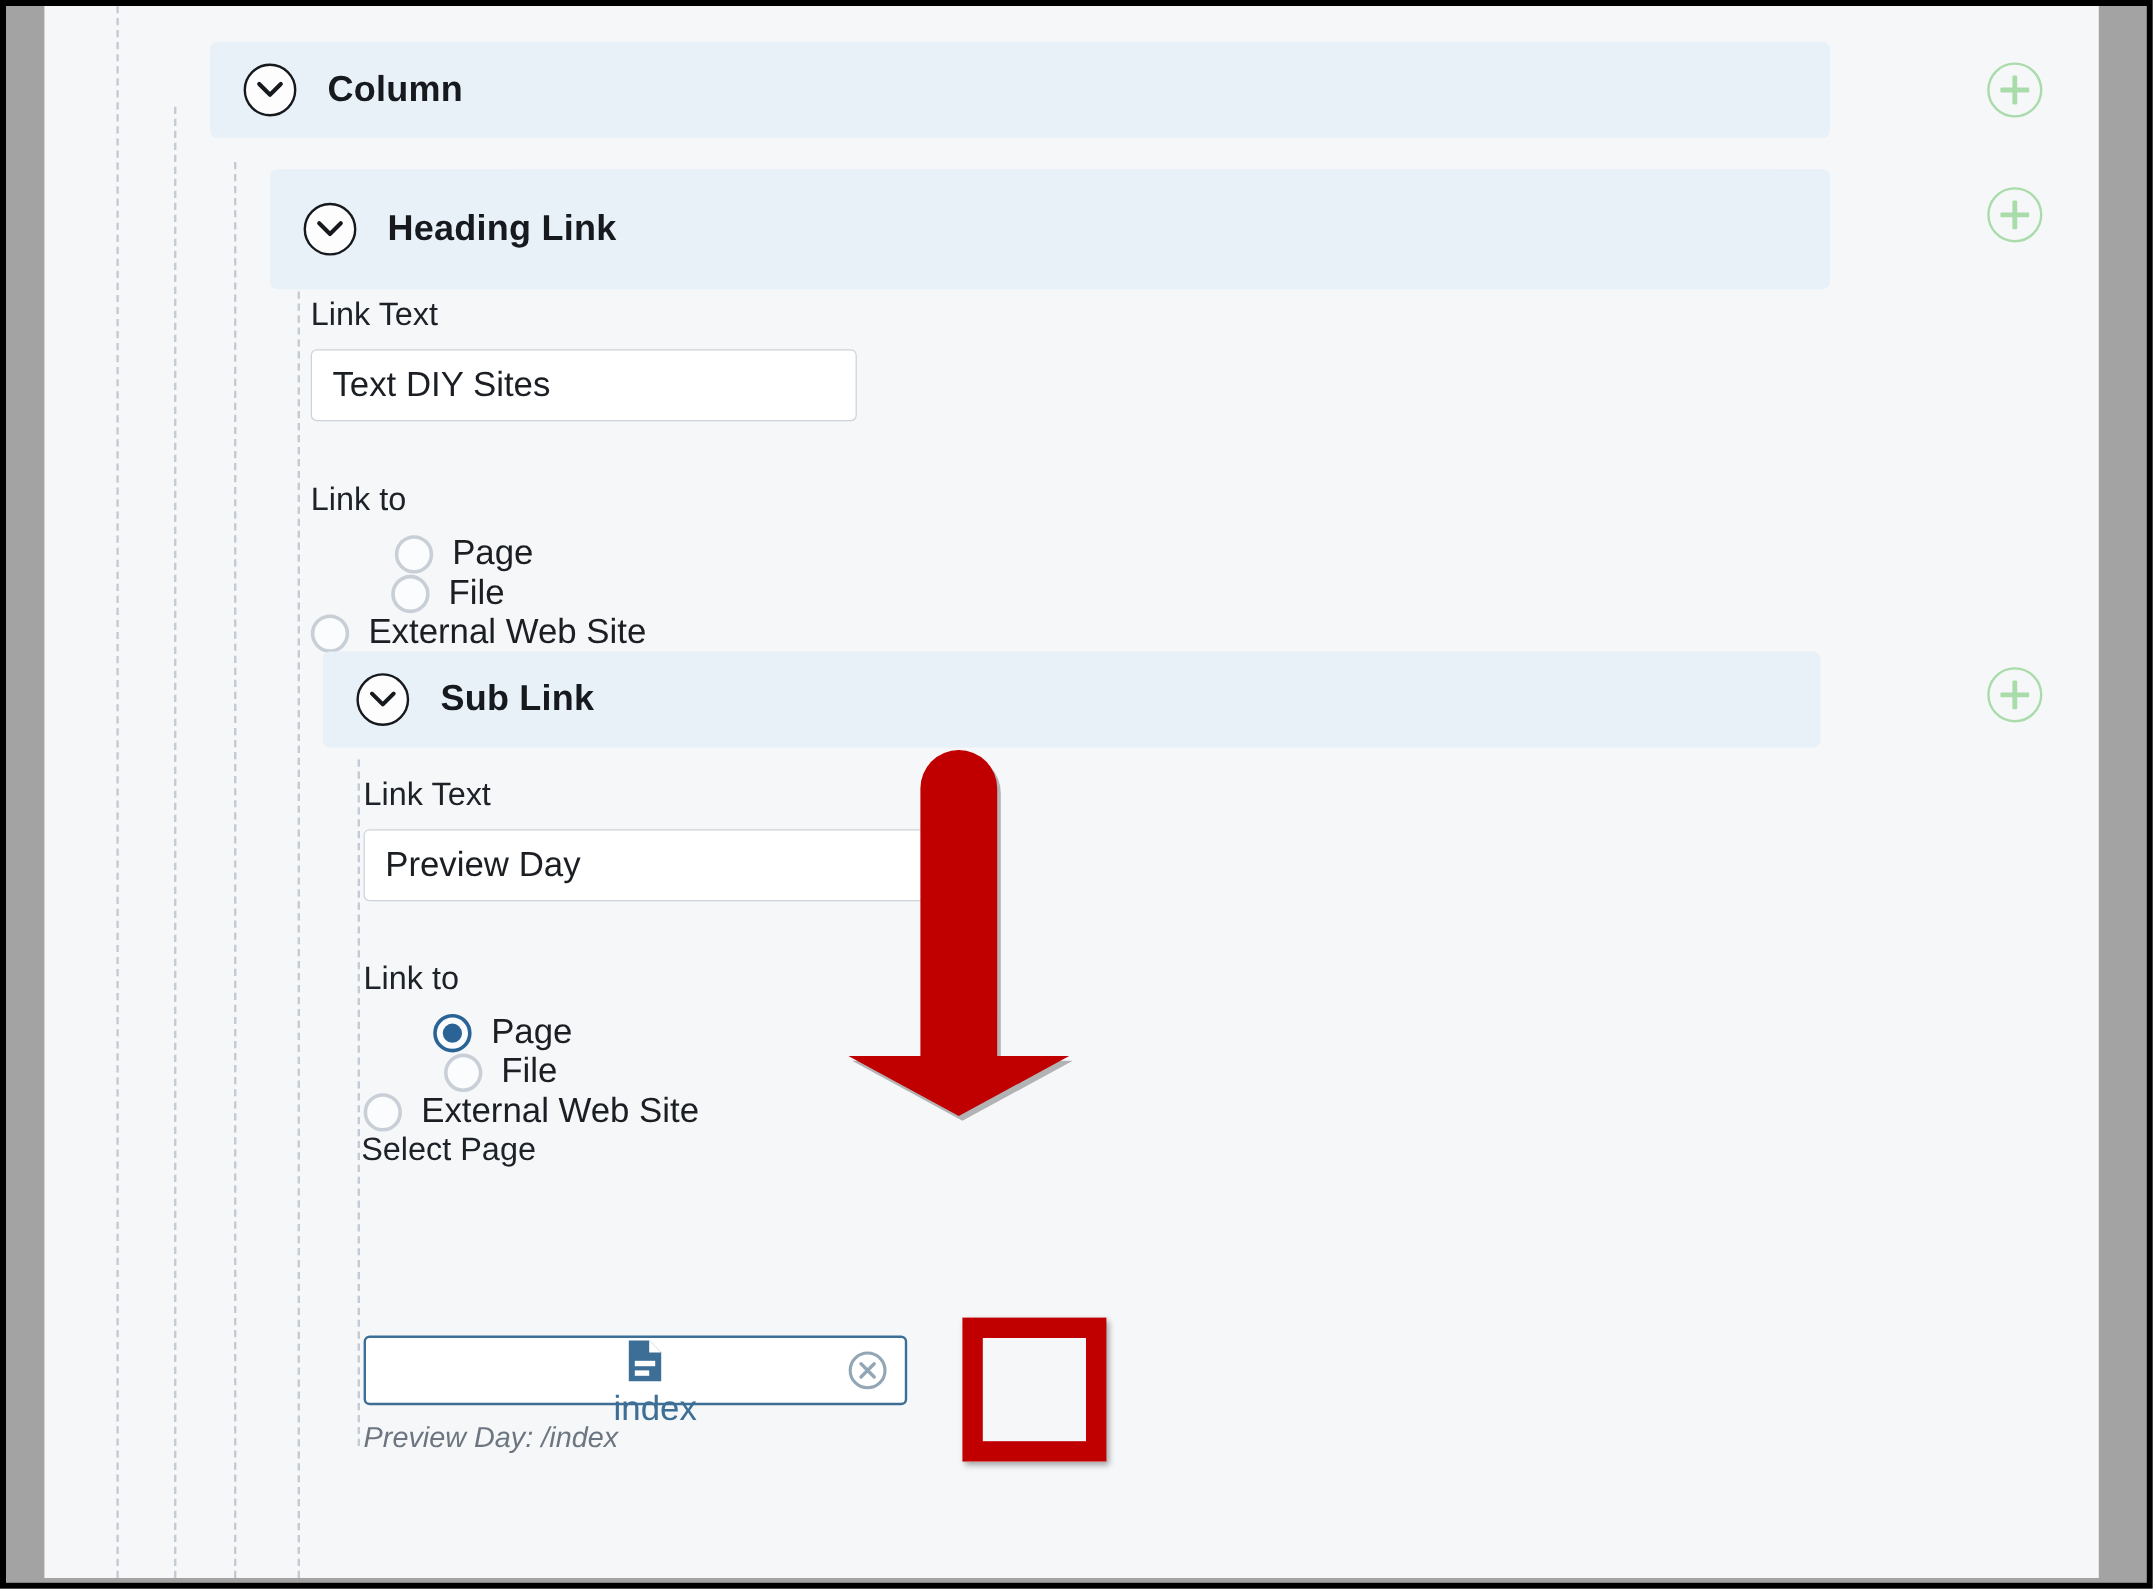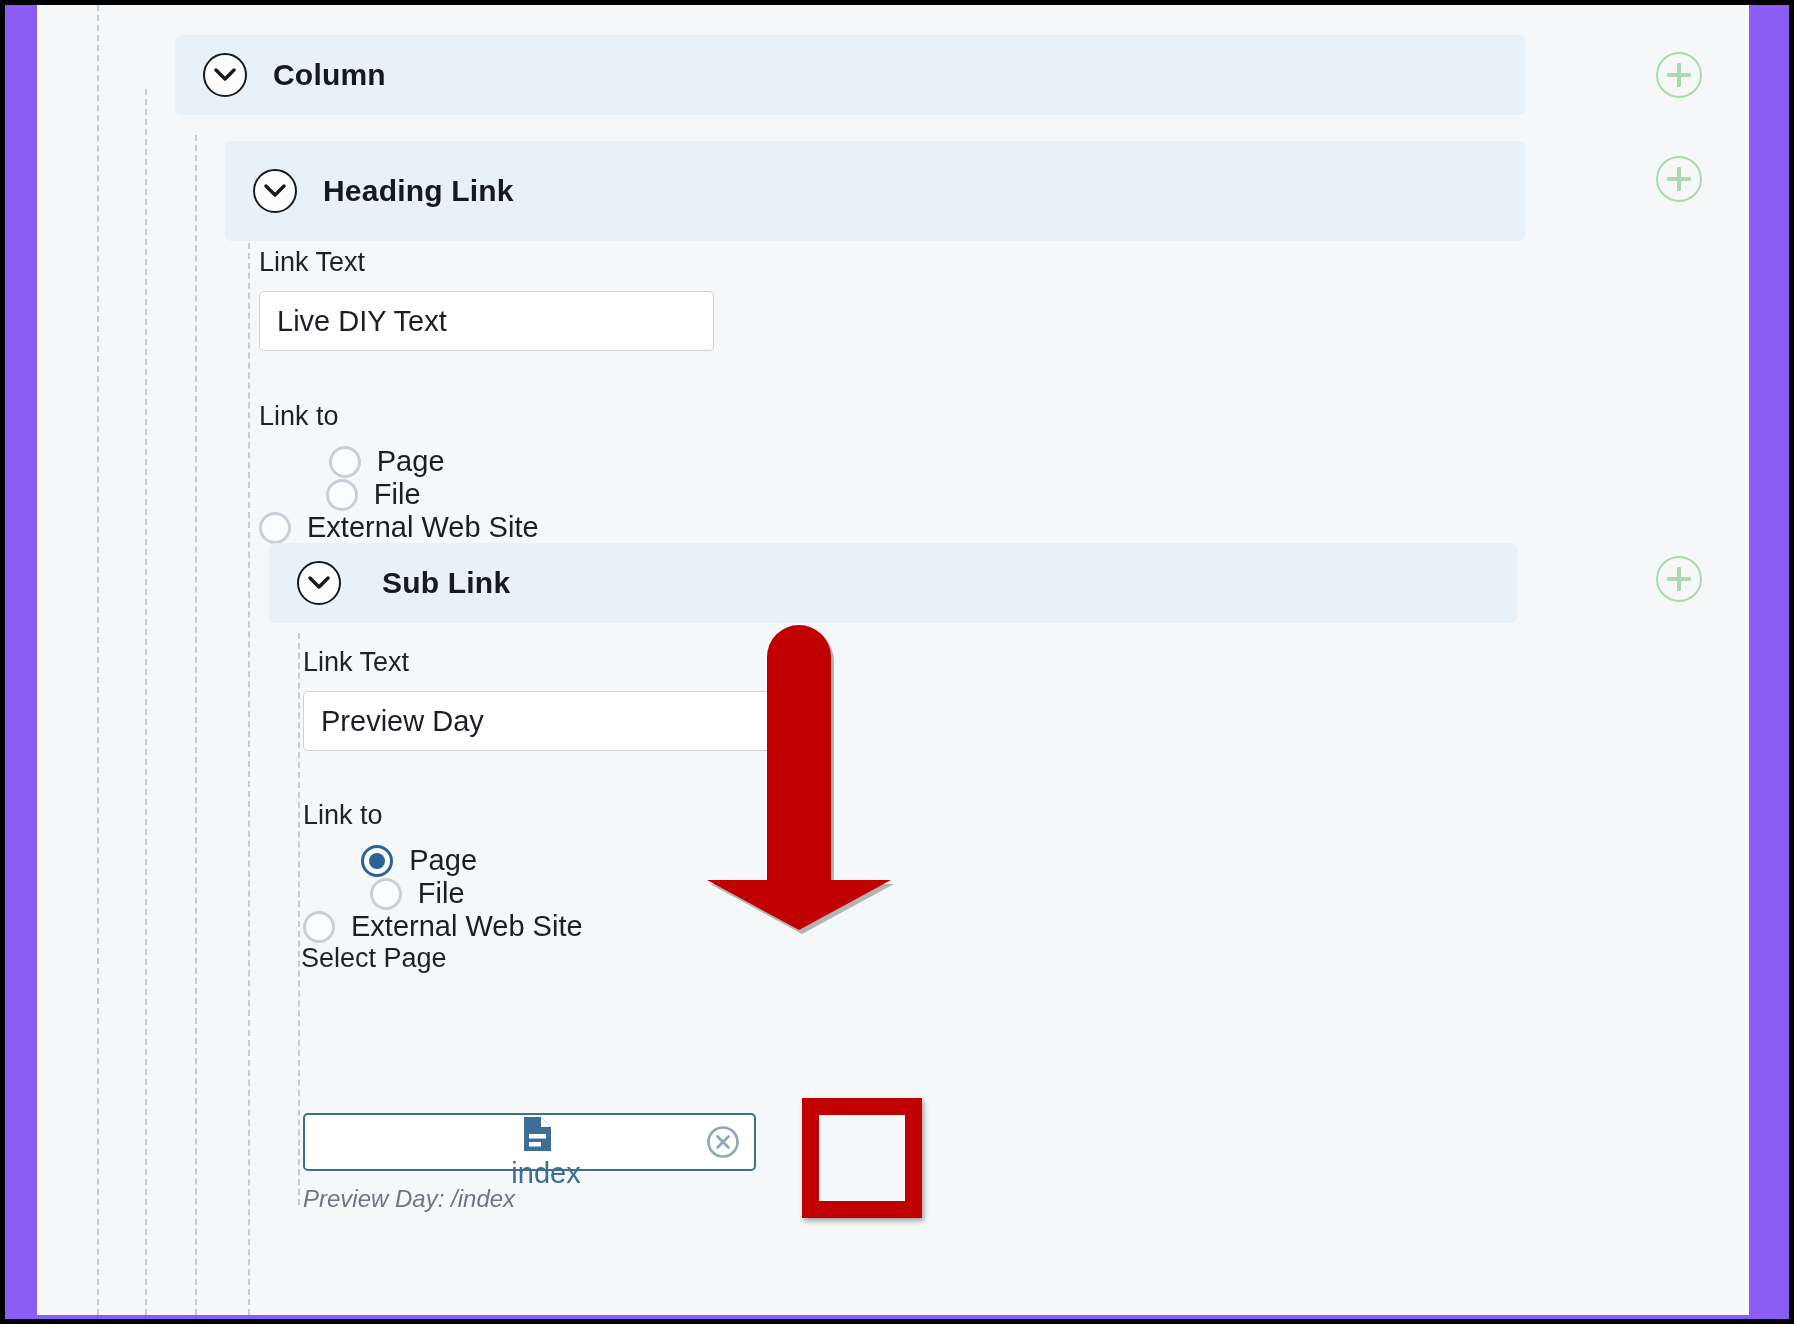--- a/index.html
+++ b/index.html
@@ -7,21 +7,21 @@
     width: 1794px; height: 1324px;
     background: #ffffff;
     font-family: "Liberation Sans", sans-serif;
     overflow: hidden;
   }
 
   
   #page {
     position: relative;
     width: 1794px; height: 1324px;
-    background: #8b5cf6;
+    background: #a3a3a3;
     border-top: 5px solid #000;
     border-left: 5px solid #000;
     border-right: 5px solid #000;
     border-bottom: 5px solid #000;
     padding-left: 16px;
   }
 
   
   #canvas {
     position: absolute;
@@ -206,39 +206,39 @@
       <span class="chev">
         <svg width="22" height="14" viewBox="0 0 22 14" aria-hidden="true">
           <path d="M2 2 L11 11 L20 2" fill="none" stroke="#16191d" stroke-width="3.4" stroke-linecap="round" stroke-linejoin="round"></path>
         </svg>
       </span>
       <span class="sec-title" style="margin-left:26px;">Heading Link</span>
     </div>
     <div class="plus" style="left:1619px; top:151px;"></div>
 
     <div class="f-label" style="left:222px; top:242px;">Link Text</div>
-    <div class="f-input" style="left:222px; top:286px; width:455px; height:60px;">Live DIY Text</div>
+    <div class="f-input" style="left:222px; top:286px; width:455px; height:60px;">Text DIY Sites</div>
 
     <div class="f-label" style="left:222px; top:396px;">Link to</div>
     <div class="radio-row" style="left:222px; top:440px;">
       <div class="radio-item" style="width:140px;">
         <span class="radio"></span>
         <span class="radio-lbl">Page</span>
       </div>
       <div class="radio-item" style="width:146px;">
         <span class="radio"></span>
         <span class="radio-lbl">File</span>
       </div>
       <div class="radio-item">
         <span class="radio"></span>
         <span class="radio-lbl">External Web Site</span>
       </div>
     </div>
 
-    <div class="sec-head" style="left:232px; top:538px; width:1248px; height:80px; padding-left:28px;gap:15px;">
+    <div class="sec-head" style="left:232px; top:538px; width:1248px; height:80px; padding-left:28px;">
       <span class="chev">
         <svg width="22" height="14" viewBox="0 0 22 14" aria-hidden="true">
           <path d="M2 2 L11 11 L20 2" fill="none" stroke="#16191d" stroke-width="3.4" stroke-linecap="round" stroke-linejoin="round"></path>
         </svg>
       </span>
       <span class="sec-title" style="margin-left:26px;">Sub Link</span>
     </div>
     <div class="plus" style="left:1619px; top:551px;"></div>
 
     <div class="f-label" style="left:266px; top:642px;">Link Text</div>

